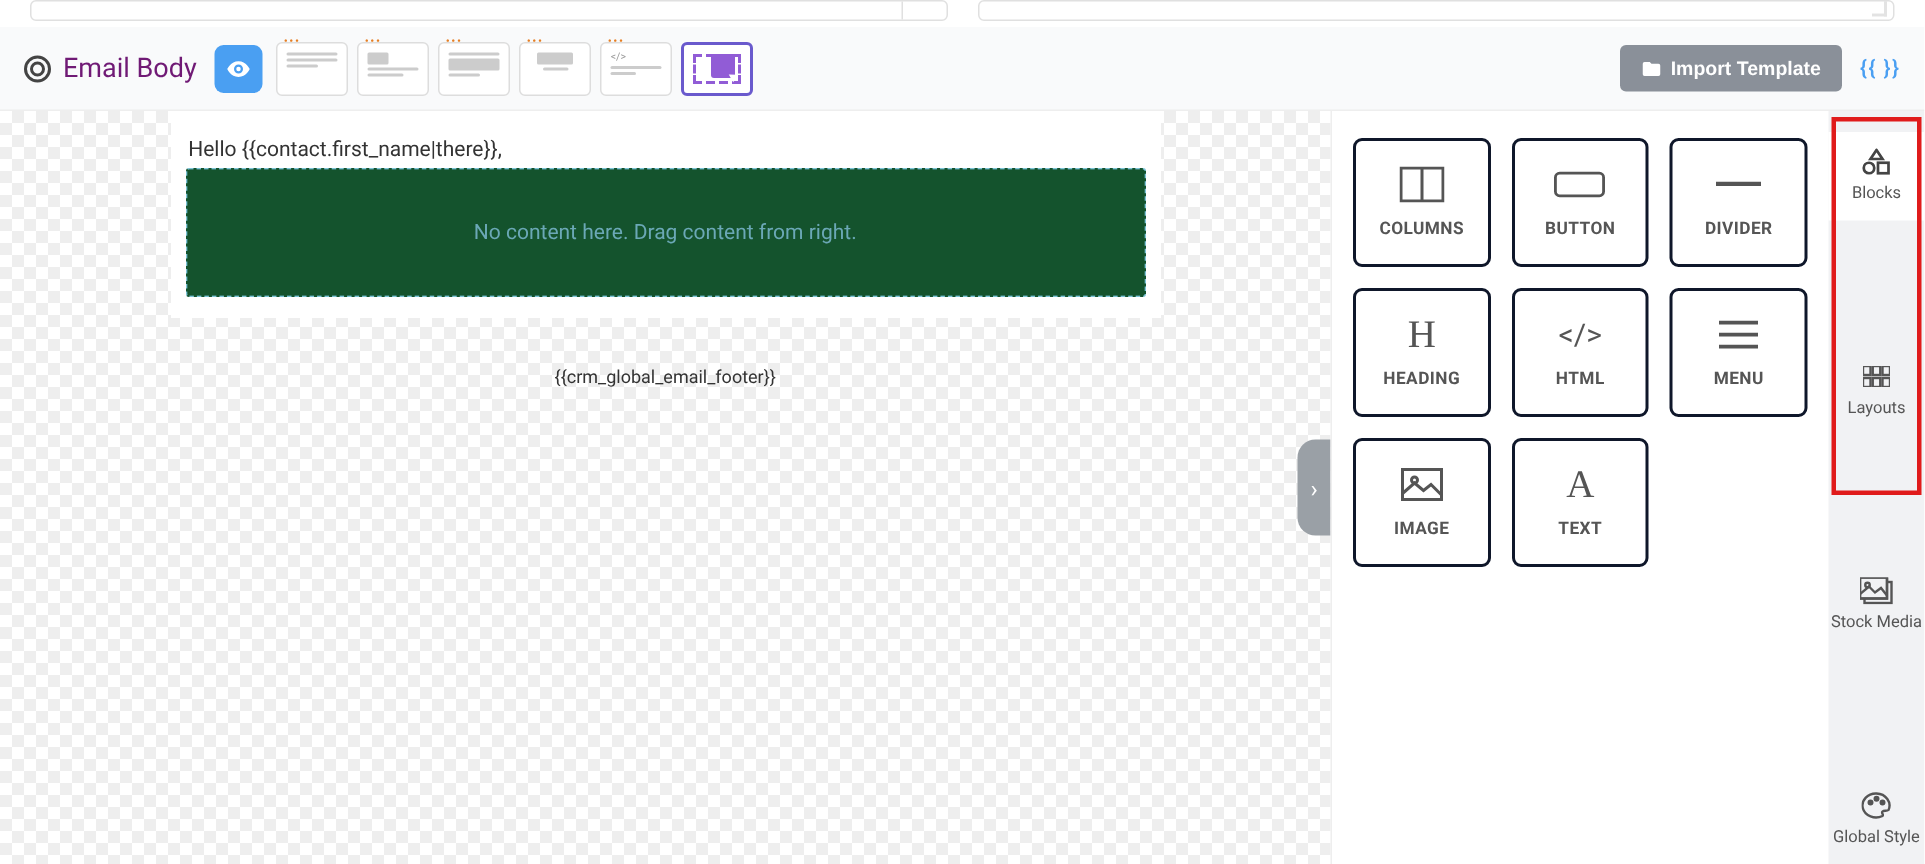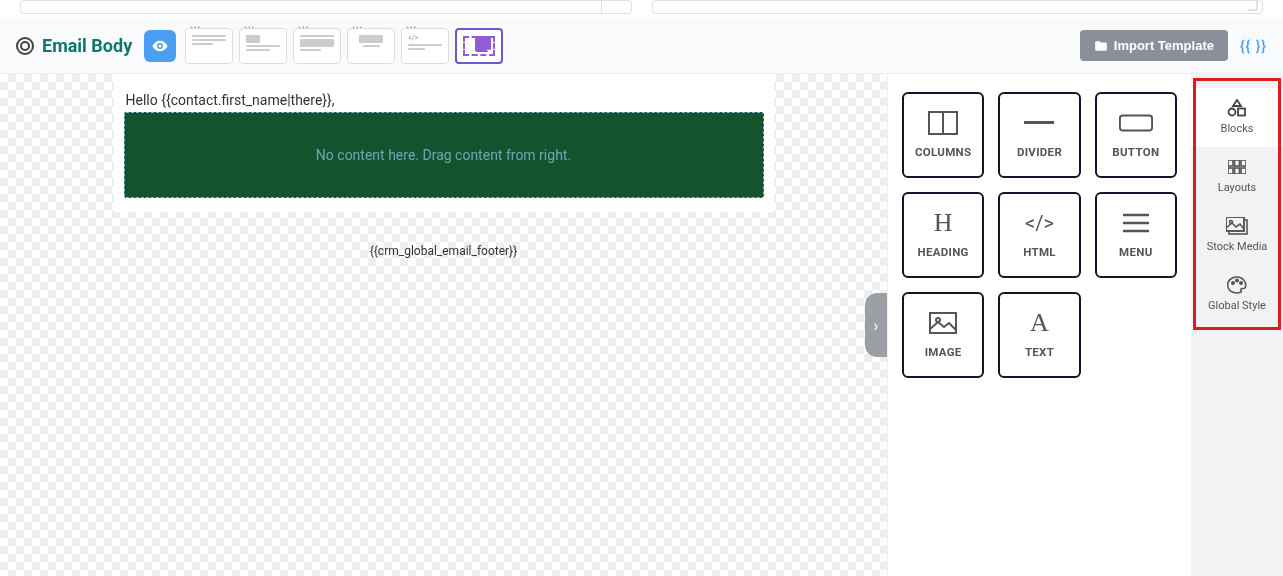--- a/index.html
+++ b/index.html
@@ -22,21 +22,21 @@
   
   .toolbar {
     display: flex; align-items: center; padding: 8px 16px; border-bottom: 1px solid #eee;
     height: 56px; background: #f9fafb;
   }
   .gear {
     width: 18px; height: 18px; border: 2px solid #444; border-radius: 50%; position: relative; margin-right: 8px;
     display: flex; align-items: center; justify-content: center;
   }
   .gear:before { content:""; width:6px; height:6px; border:2px solid #444; border-radius:50%; }
-  .title { font-size: 18px; font-weight: 700; color: #0f766e; margin-right: 12px; }
+  .title { font-size: 18px; font-weight: 400; color: #701a75; margin-right: 12px; }
   .eye-btn {
     width: 32px; height: 32px; background: #4a9ff2; border-radius: 6px; display:flex; align-items:center; justify-content:center; margin-right:6px; cursor:pointer;
   }
   .eye-btn svg { fill:#fff; }
   .tpl-thumb {
     width: 48px; height: 36px; border: 1px solid #ddd; border-radius: 4px; margin: 0 3px; background:#fff; position:relative; cursor:pointer;
   }
   .tpl-thumb .dots { position:absolute; top:-6px; left:4px; font-size:8px; color:#e67e22; letter-spacing:1px; }
   .tpl-thumb.active { border: 2px solid #6a5acd; }
   .tpl-thumb .thumb-inner { position:absolute; inset:6px; display:flex; flex-direction:column; gap:2px; }
@@ -103,21 +103,21 @@
   }
   .blocks-grid {
     flex:1; padding:18px 14px; display:grid; grid-template-columns:repeat(3, 1fr); grid-auto-rows:86px; gap:14px; align-content:start;
   }
   .block-card {
     border:2px solid #0f172a; border-radius:6px; background:#fff; display:flex; flex-direction:column; align-items:center; justify-content:center; gap:10px; cursor:grab;
   }
   .block-card .lbl { font-size:11.5px; font-weight:700; color:#555; letter-spacing:.3px; }
   .block-card .icn { width:34px; height:24px; display:flex; align-items:center; justify-content:center; color:#555; }
   .side-tabs {
-    width:92px; background:#f1f2f4; display:flex; flex-direction:column; align-items:center; padding-top:14px; position:relative;
+    width:64px; background:#f1f2f4; display:flex; flex-direction:column; align-items:center; padding-top:14px; position:relative;justify-content:space-between;
   }
   .side-tab {
     width:100%; display:flex; flex-direction:column; align-items:center; gap:4px; padding:10px 0 12px 0; font-size:11px; color:#555; cursor:pointer;
   }
   .side-tab.active { background:#fff; }
   .side-tab .icn { height:20px; display:flex; align-items:center; justify-content:center; color:#444;}
   .highlight-box {
     position:absolute; top:4px; left:2px; right:2px; height:252px; border:3px solid #e01b1b; pointer-events:none;
   }
 
@@ -221,34 +221,34 @@
           <svg width="30" height="24" viewBox="0 0 30 24" fill="none" stroke="#555" stroke-width="2">
               <rect x="1" y="1" width="28" height="22"></rect>
               <line x1="15" y1="1" x2="15" y2="23"></line>
             </svg>
         </div>
         <div class="lbl">COLUMNS</div>
       </div>
 
       <div class="block-card">
         <div class="icn">
+          <svg width="36" height="18" viewBox="0 0 36 18" fill="none" stroke="#555" stroke-width="2">
+              <rect x="1" y="1" width="34" height="16" rx="3"></rect>
+            </svg>
+        </div>
+        <div class="lbl">BUTTON</div>
+      </div>
+
+      <div class="block-card">
+        <div class="icn">
           <svg width="30" height="4" viewBox="0 0 30 4">
               <rect width="30" height="3" fill="#555"></rect>
             </svg>
         </div>
         <div class="lbl">DIVIDER</div>
-      </div>
-
-      <div class="block-card">
-        <div class="icn">
-          <svg width="36" height="18" viewBox="0 0 36 18" fill="none" stroke="#555" stroke-width="2">
-              <rect x="1" y="1" width="34" height="16" rx="3"></rect>
-            </svg>
-        </div>
-        <div class="lbl">BUTTON</div>
       </div>
 
       <div class="block-card">
         <div class="icn">
           <span style="font-family:Georgia,serif;font-size:26px;font-weight:400;color:#555;">H</span>
         </div>
         <div class="lbl">HEADING</div>
       </div>
 
       <div class="block-card">

